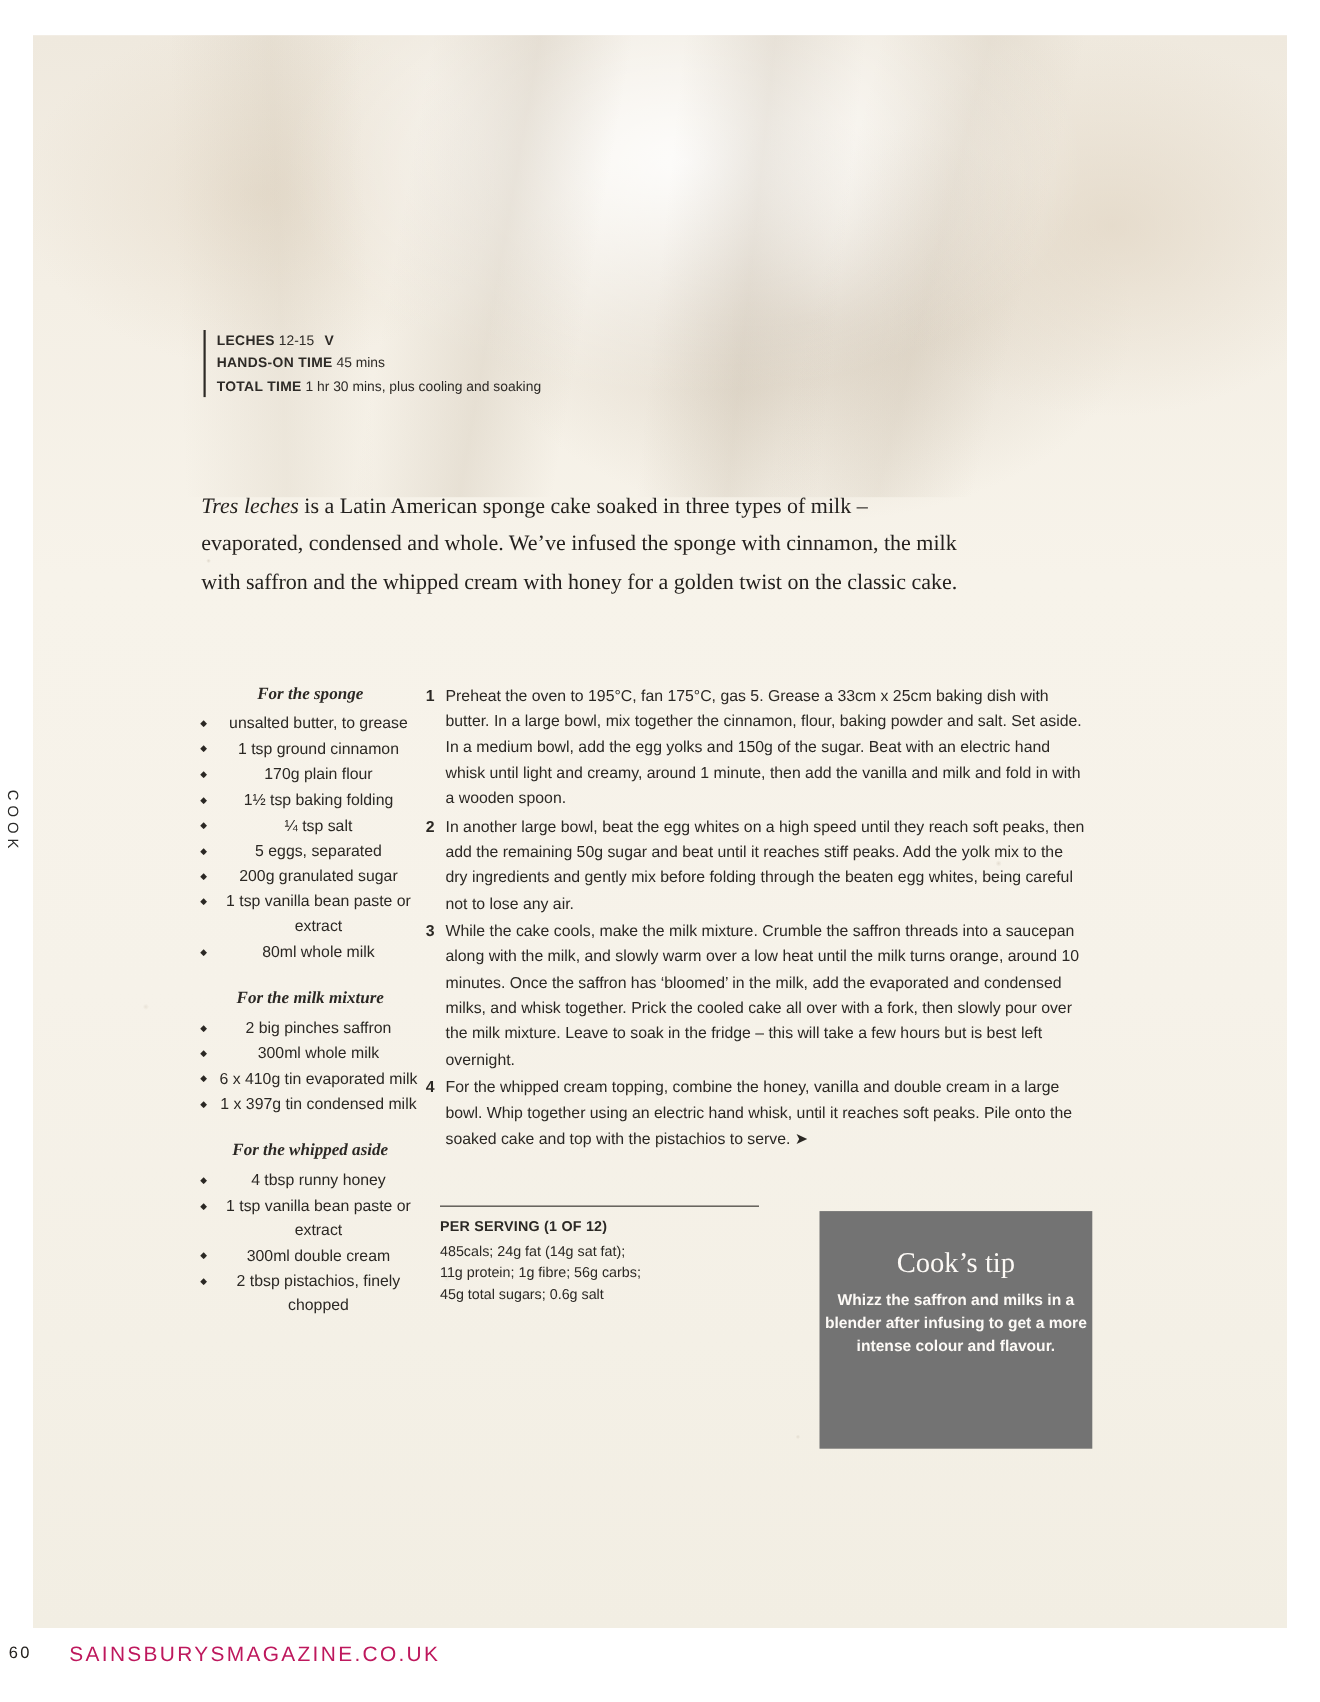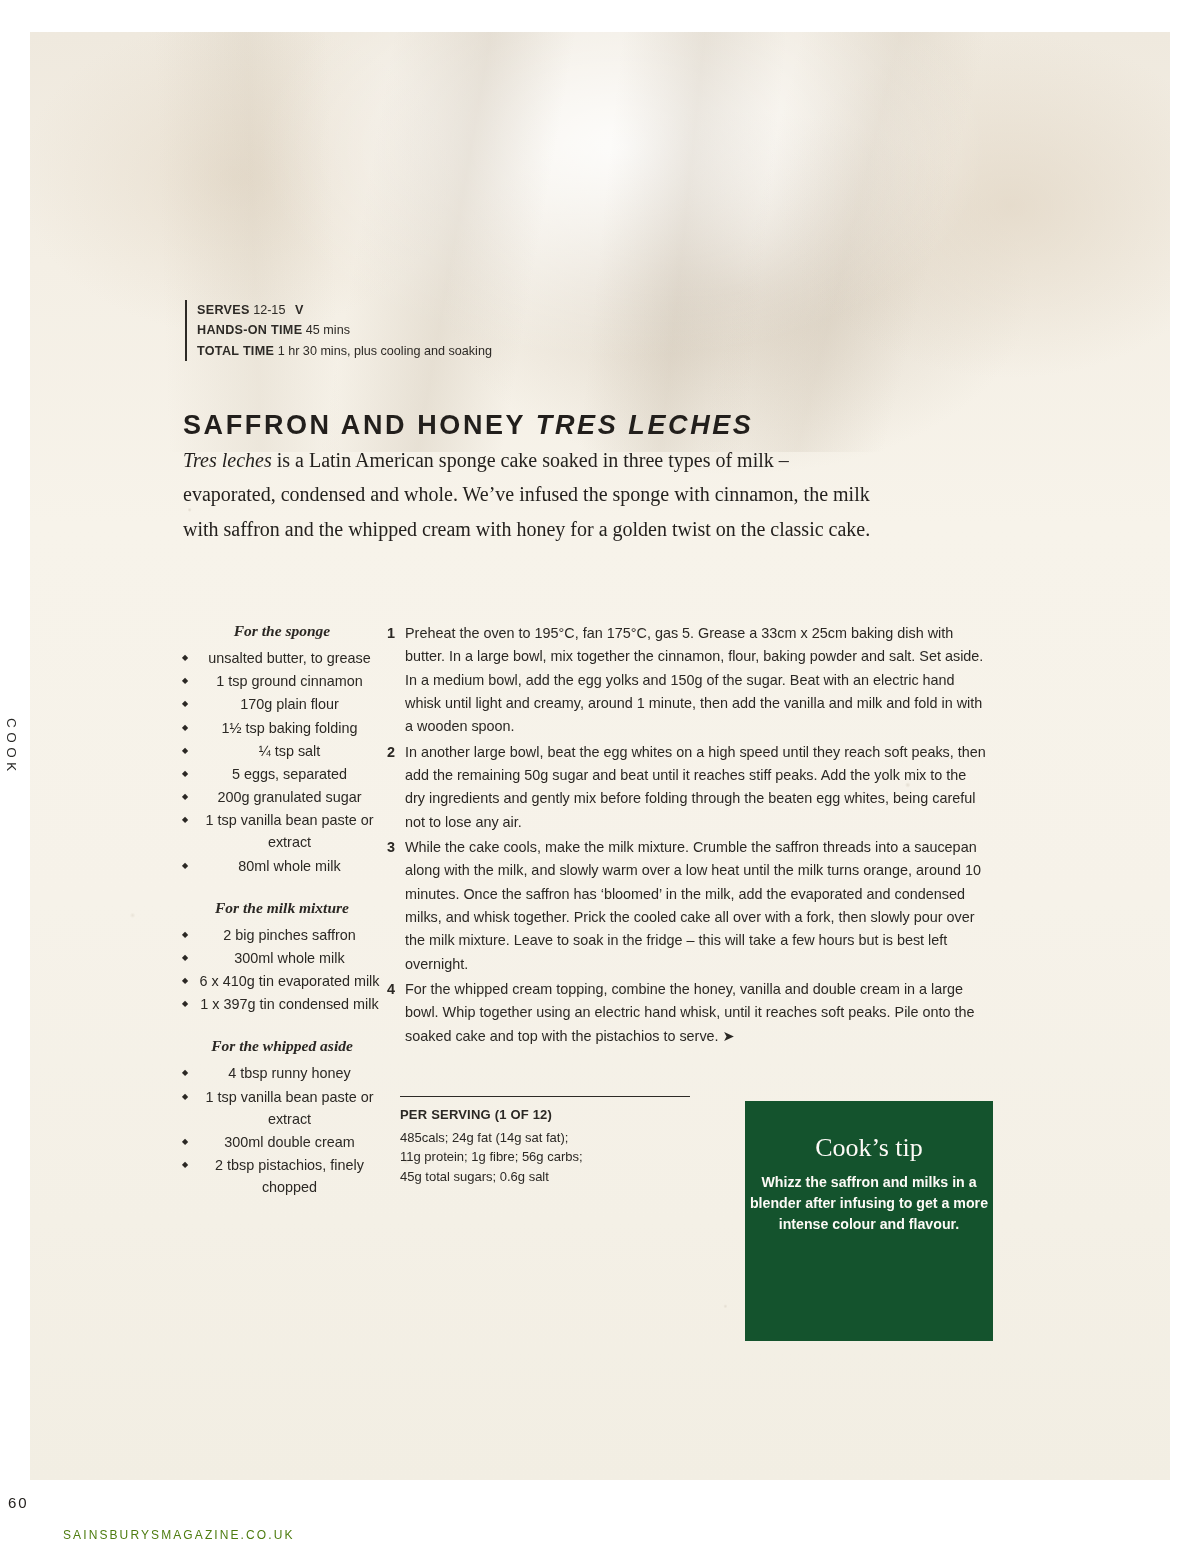--- a/index.html
+++ b/index.html
@@ -190,22 +190,22 @@
     letter-spacing: 0.2px;
     margin-bottom: 3px;
   }
 
   
   .tip {
     position: absolute;
     left: 745px;
     top: 1101px;
     width: 248px;
-    height: 240px;
-    background: #14532d;
+    height: 216px;
+    background: #737373;
     color: #fdfaf6;
     text-align: center;
     padding-top: 34px;
     box-sizing: border-box;
   }
   .tip-title {
     font-family: "Liberation Serif", serif;
     font-size: 26px;
     line-height: 1;
     margin-bottom: 11px;
@@ -224,54 +224,52 @@
     top: 1494px;
     font-size: 15px;
     letter-spacing: 2px;
     color: #24211e;
     text-align: right;
   }
   .site {
     position: absolute;
     left: 63px;
     top: 1494px;
-    font-size: 12px;
+    font-size: 19px;
     letter-spacing: 2.1px;
-    color: #4d7c0f;
-    margin-top: 34px;
+    color: #be185d;
   }
 </style>
 </head>
 <body>
 
 <div class="page">
 
   <div class="sheet">
     <div class="streaks"></div>
   </div>
 
   <div class="cook-tab">COOK</div>
 
   <div class="meta">
     <div>
-      <b>SERVES</b>
+      <b>LECHES</b>
       <span>12-15</span>
       <span class="v">V</span>
     </div>
     <div>
       <b>HANDS-ON TIME</b>
       <span>45 mins</span>
     </div>
     <div>
       <b>TOTAL TIME</b>
       <span>1 hr 30 mins, plus cooling and soaking</span>
     </div>
   </div>
 
-  <h1 class="title"><span>SAFFRON AND HONEY </span><span class="ital">TRES LECHES</span></h1>
 
   <div class="standfirst"><i>Tres leches</i><span> is a Latin American sponge cake soaked in three types of milk – evaporated, condensed and whole. We’ve infused the sponge with cinnamon, the milk with saffron and the whipped cream with honey for a golden twist on the classic cake.</span></div>
 
   <div class="ingredients">
     <div class="ing-head">For the sponge</div>
     <ul class="ing-list">
       <li>unsalted butter, to grease</li>
       <li>1 tsp ground cinnamon</li>
       <li>170g plain flour</li>
       <li>1½ tsp baking folding</li>

